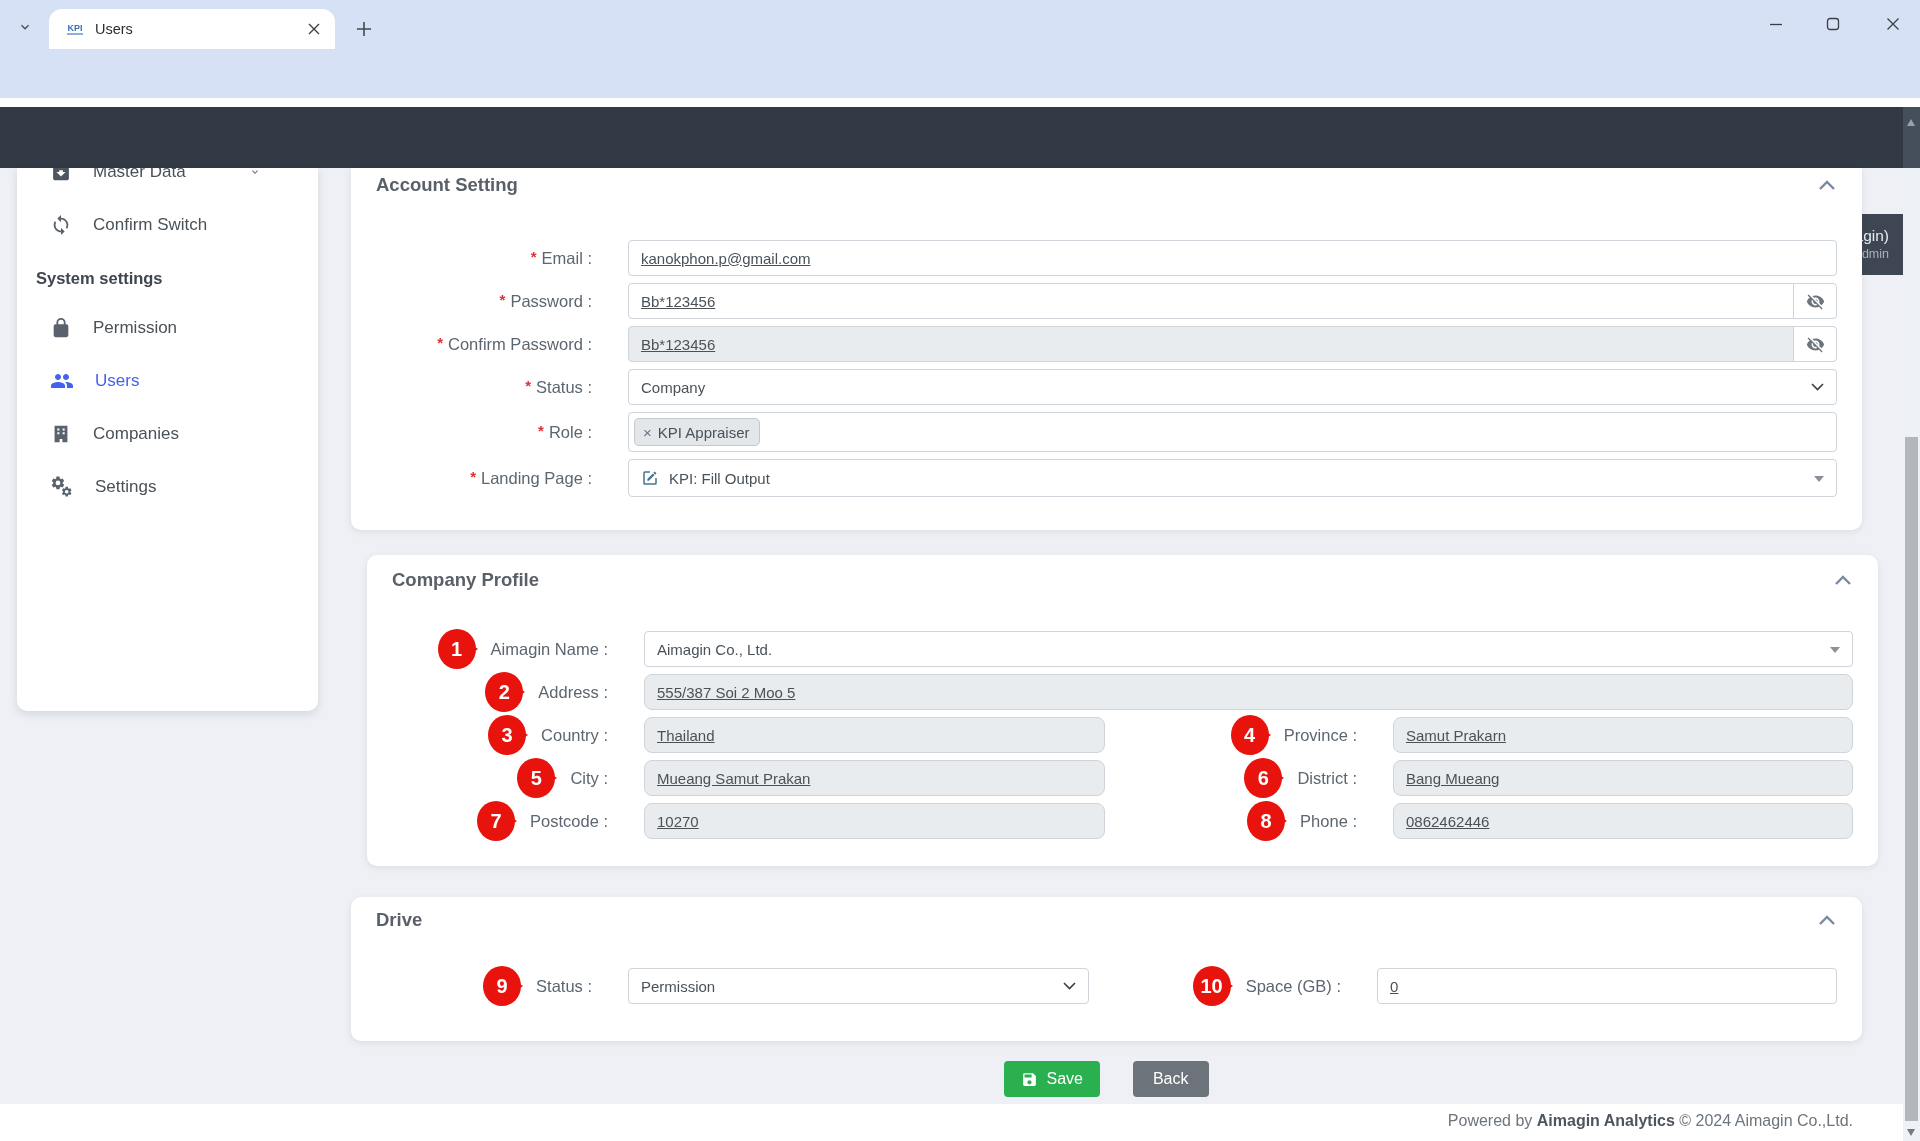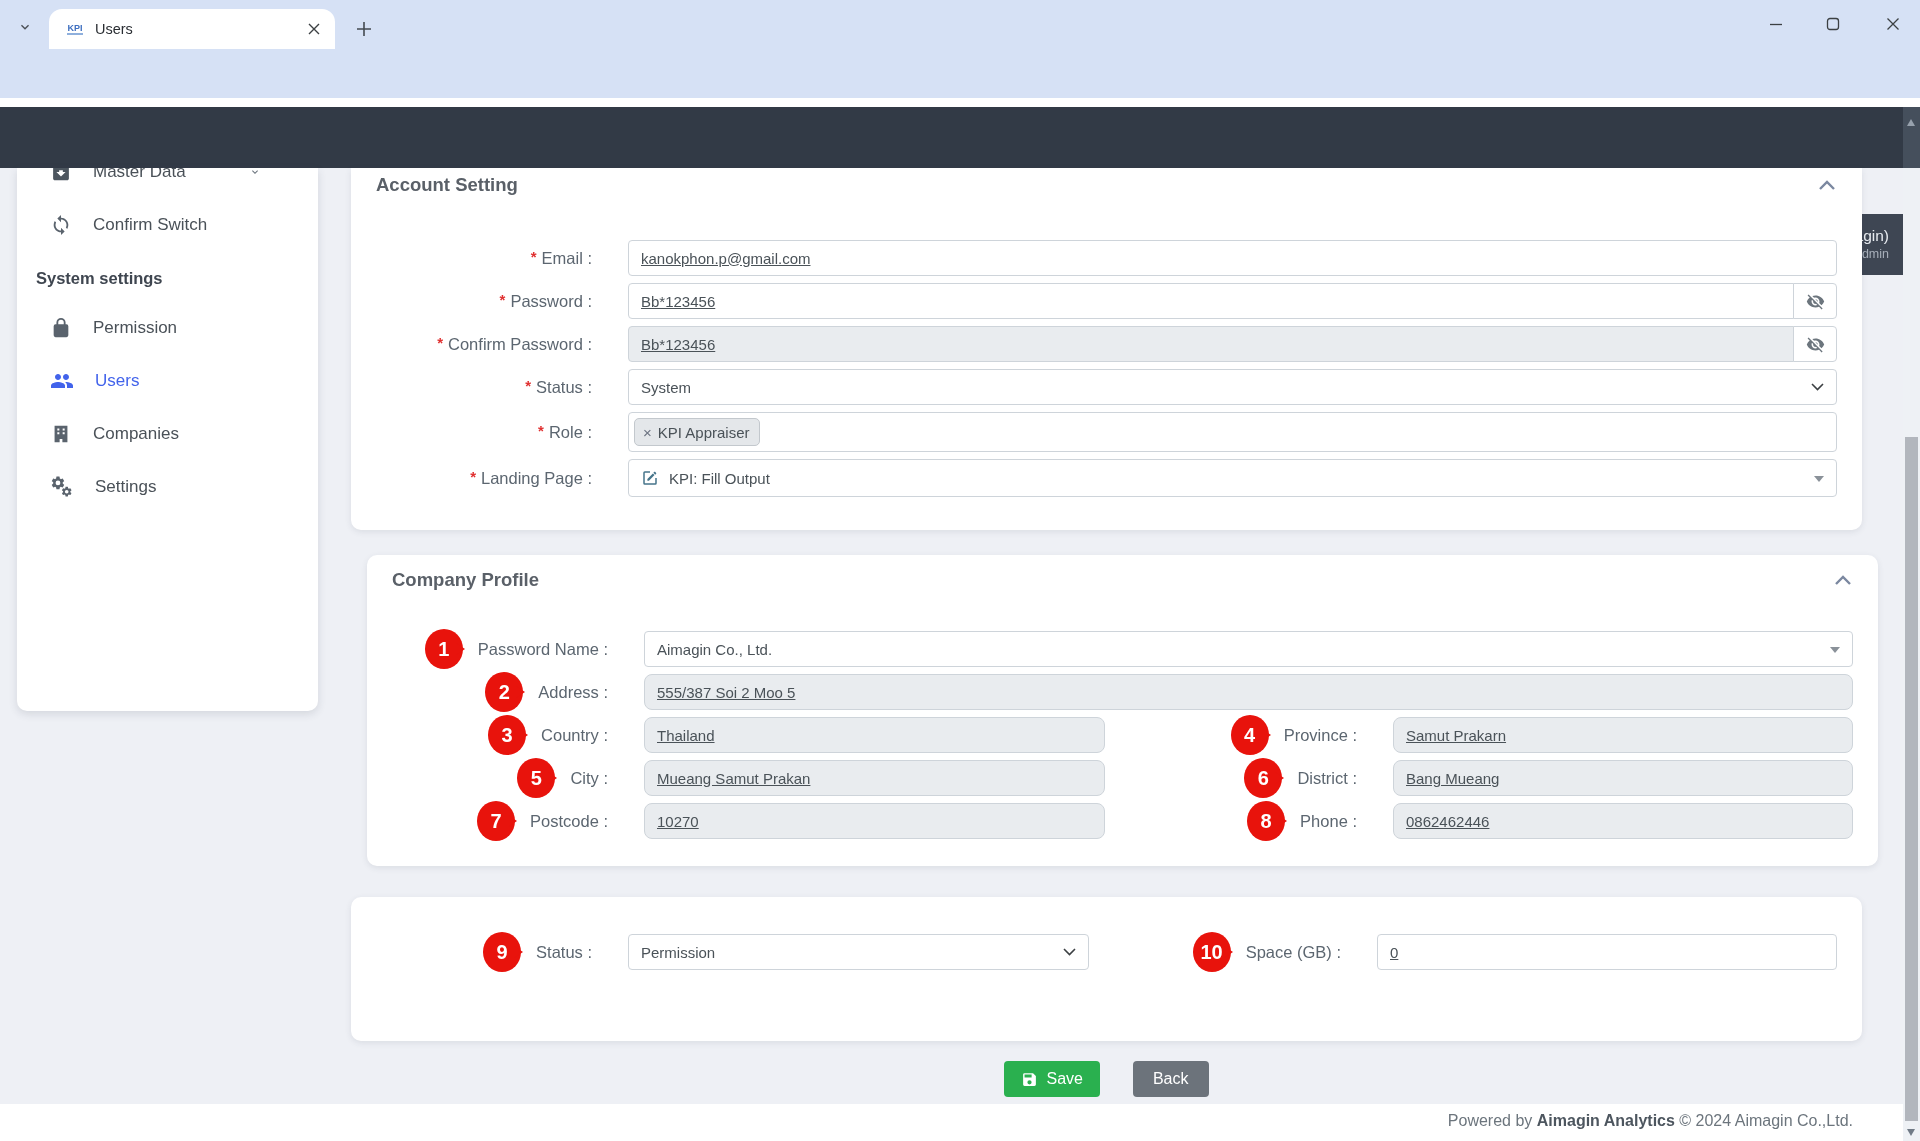--- a/index.html
+++ b/index.html
@@ -348,21 +348,21 @@
         </div>
           </div>
       </div>
       <div class="frow">
         <div class="lblcell">
             <span class="req">*</span>
             <span class="lbl">Status :</span>
           </div>
         <div class="fldcell">
             <div class="selbox">
-          <span>System</span>
+          <span>Company</span>
           <svg class="selchev" width="13" height="8" viewBox="0 0 13 8" fill="none">
                 <polyline points="1,1 6.5,6.5 12,1" stroke="#3c4043" stroke-width="1.6"></polyline>
               </svg>
         </div>
           </div>
       </div>
       <div class="frow h40">
         <div class="lblcell">
             <span class="req">*</span>
             <span class="lbl">Role :</span>
@@ -405,21 +405,21 @@
             <polyline points="2,9 9,2 16,9" stroke="#7b88a0" stroke-width="2.4"></polyline>
           </svg>
       </span>
     </div>
     <div class="card-body">
       <div class="frow">
         <div class="lblcell">
           <span class="nbadge">
               <span>1</span>
             </span>
-          <span class="lbl">Password Name :</span>
+          <span class="lbl">Aimagin Name :</span>
         </div>
         <div class="fldcell">
             <div class="selbox">
           <span>Aimagin Co., Ltd.</span>
           <span class="caret-tri"></span>
         </div>
           </div>
       </div>
       <div class="frow">
         <div class="lblcell">
@@ -475,20 +475,28 @@
               <span>8</span>
             </span>
           <span class="lbl">Phone :</span>
         </div>
         <div class="fldcell w460"><input class="inp gray" value="0862462446" style=""></div>
       </div>
     </div>
   </div>
 
   <div class="card card3">
+    <div class="card-head">
+      <span class="card-title">Drive</span>
+      <span class="collapse-btn">
+        <svg width="18" height="11" viewBox="0 0 18 11" fill="none">
+            <polyline points="2,9 9,2 16,9" stroke="#7b88a0" stroke-width="2.4"></polyline>
+          </svg>
+      </span>
+    </div>
     <div class="card-body">
       <div class="frow">
         <div class="lblcell">
           <span class="nbadge">
               <span>9</span>
             </span>
           <span class="lbl">Status :</span>
         </div>
         <div class="fldcell w461">
             <div class="selbox">

